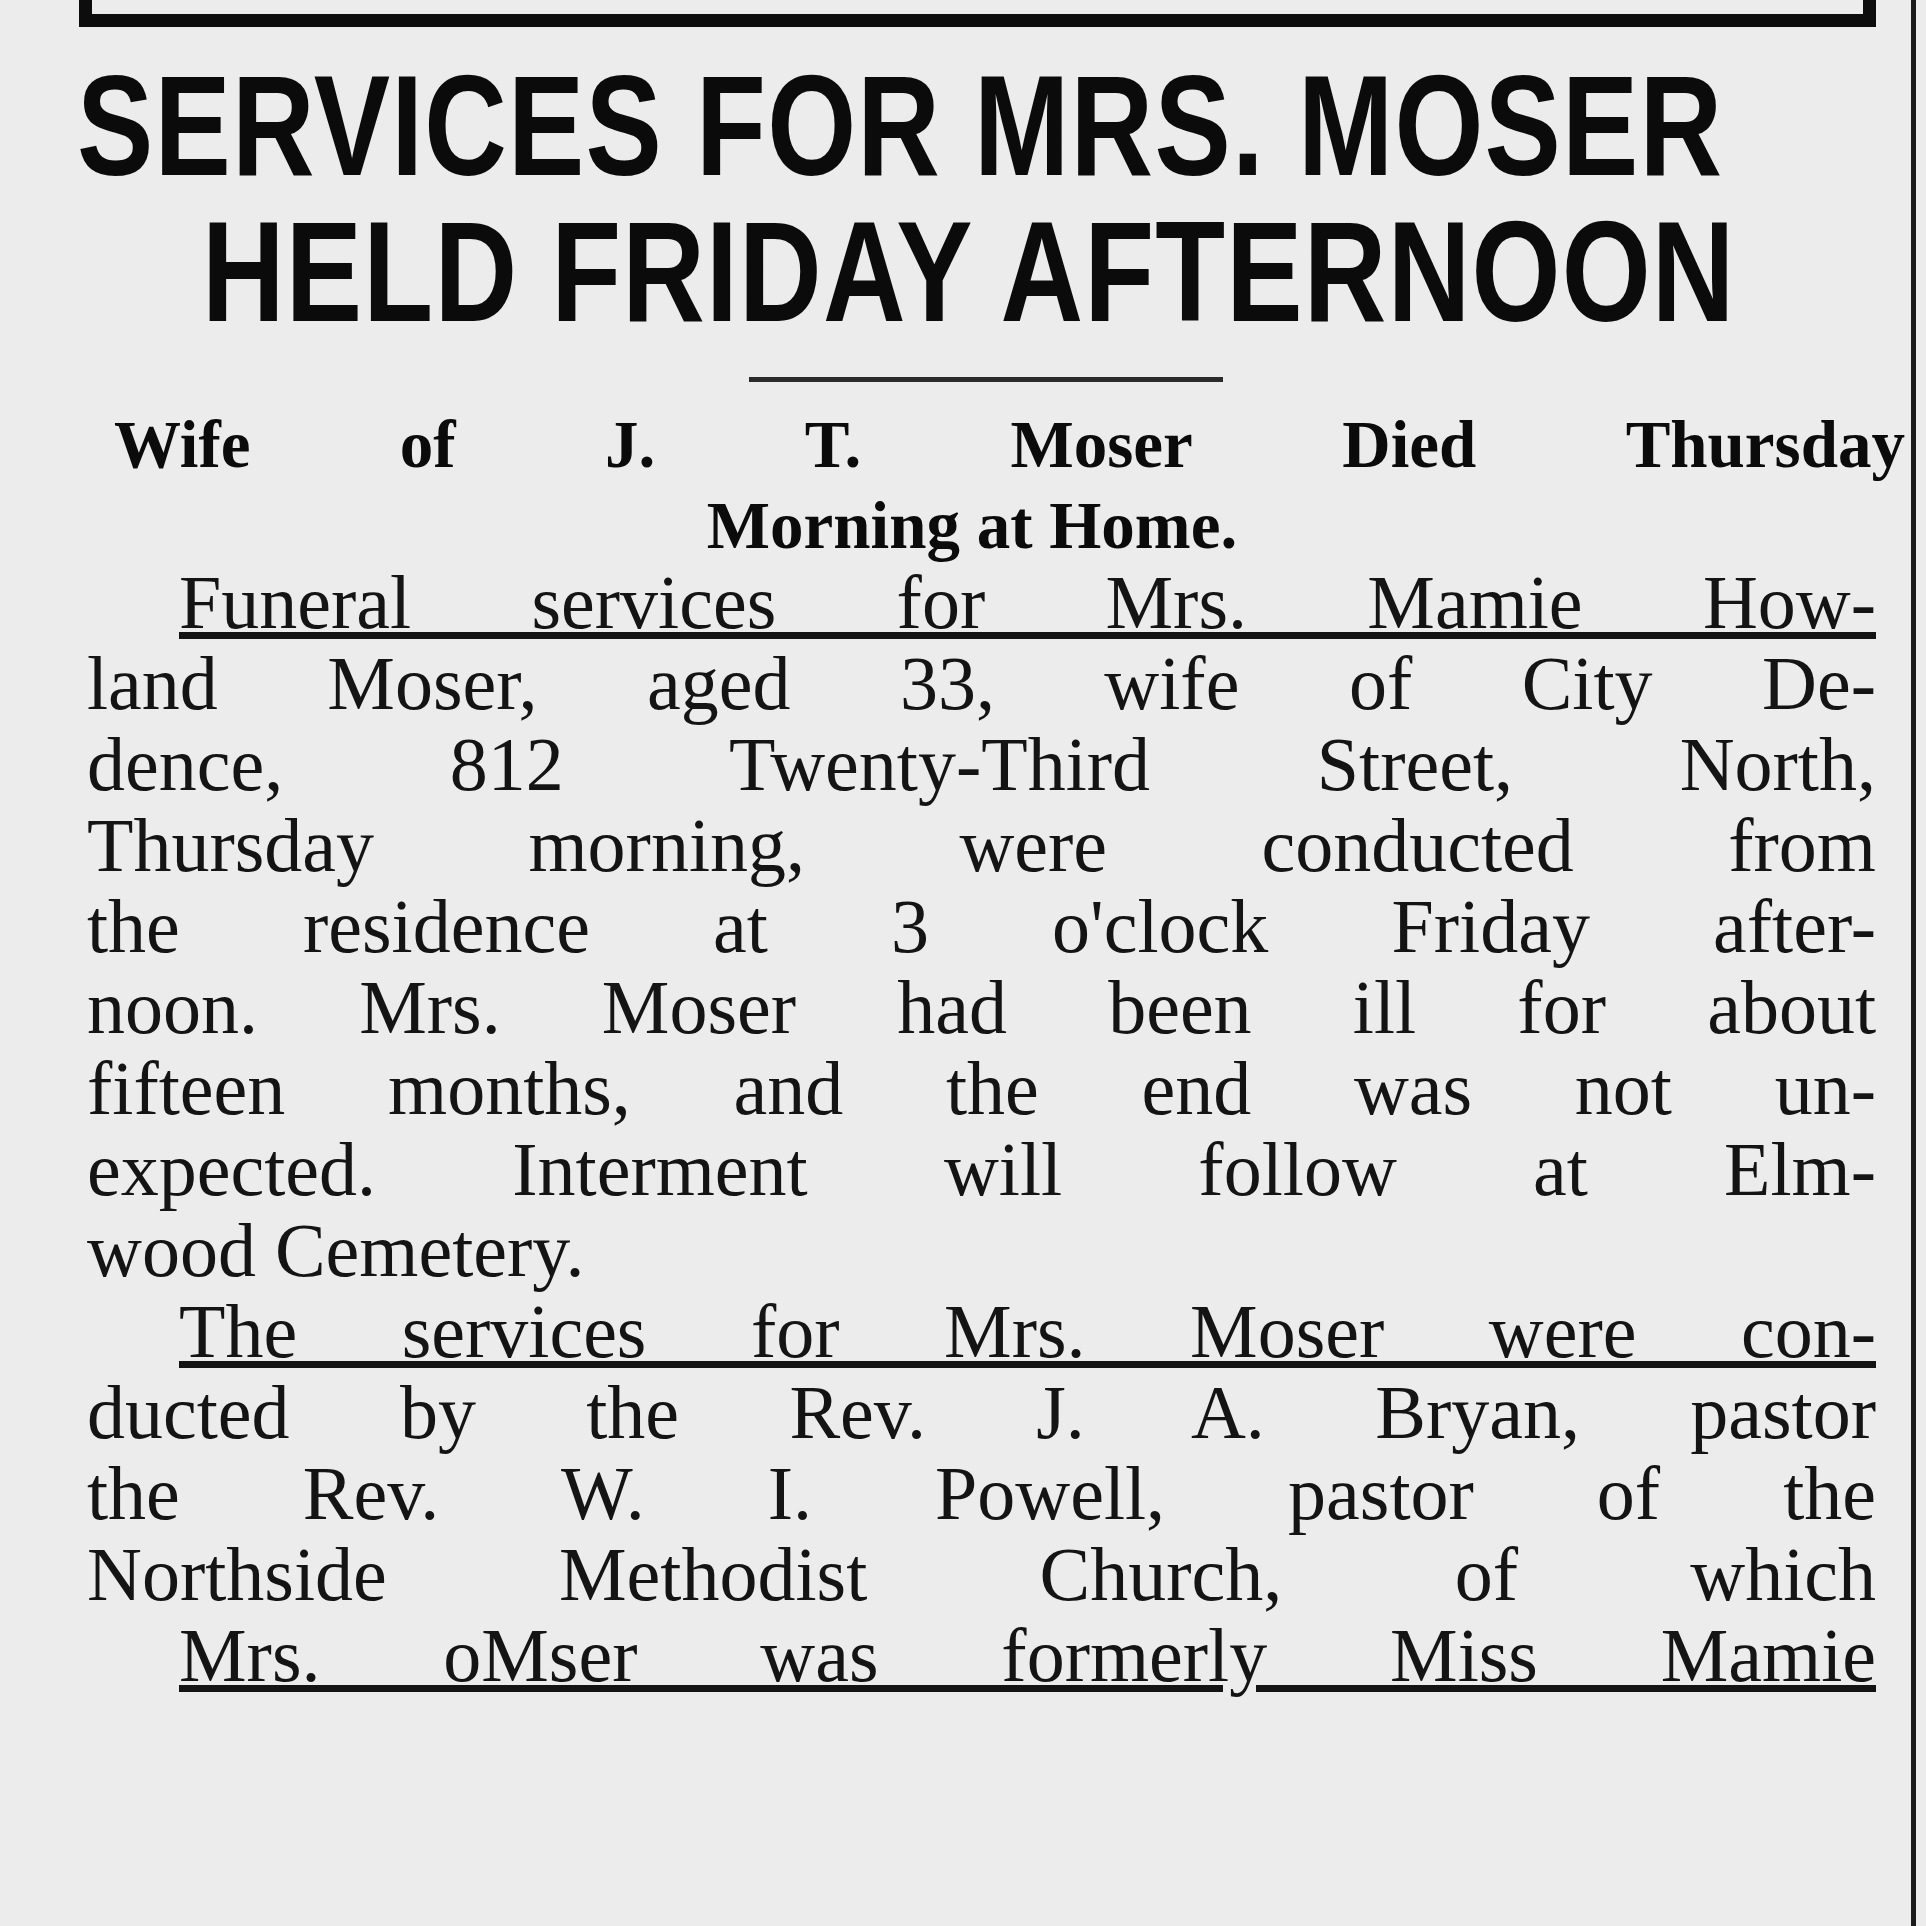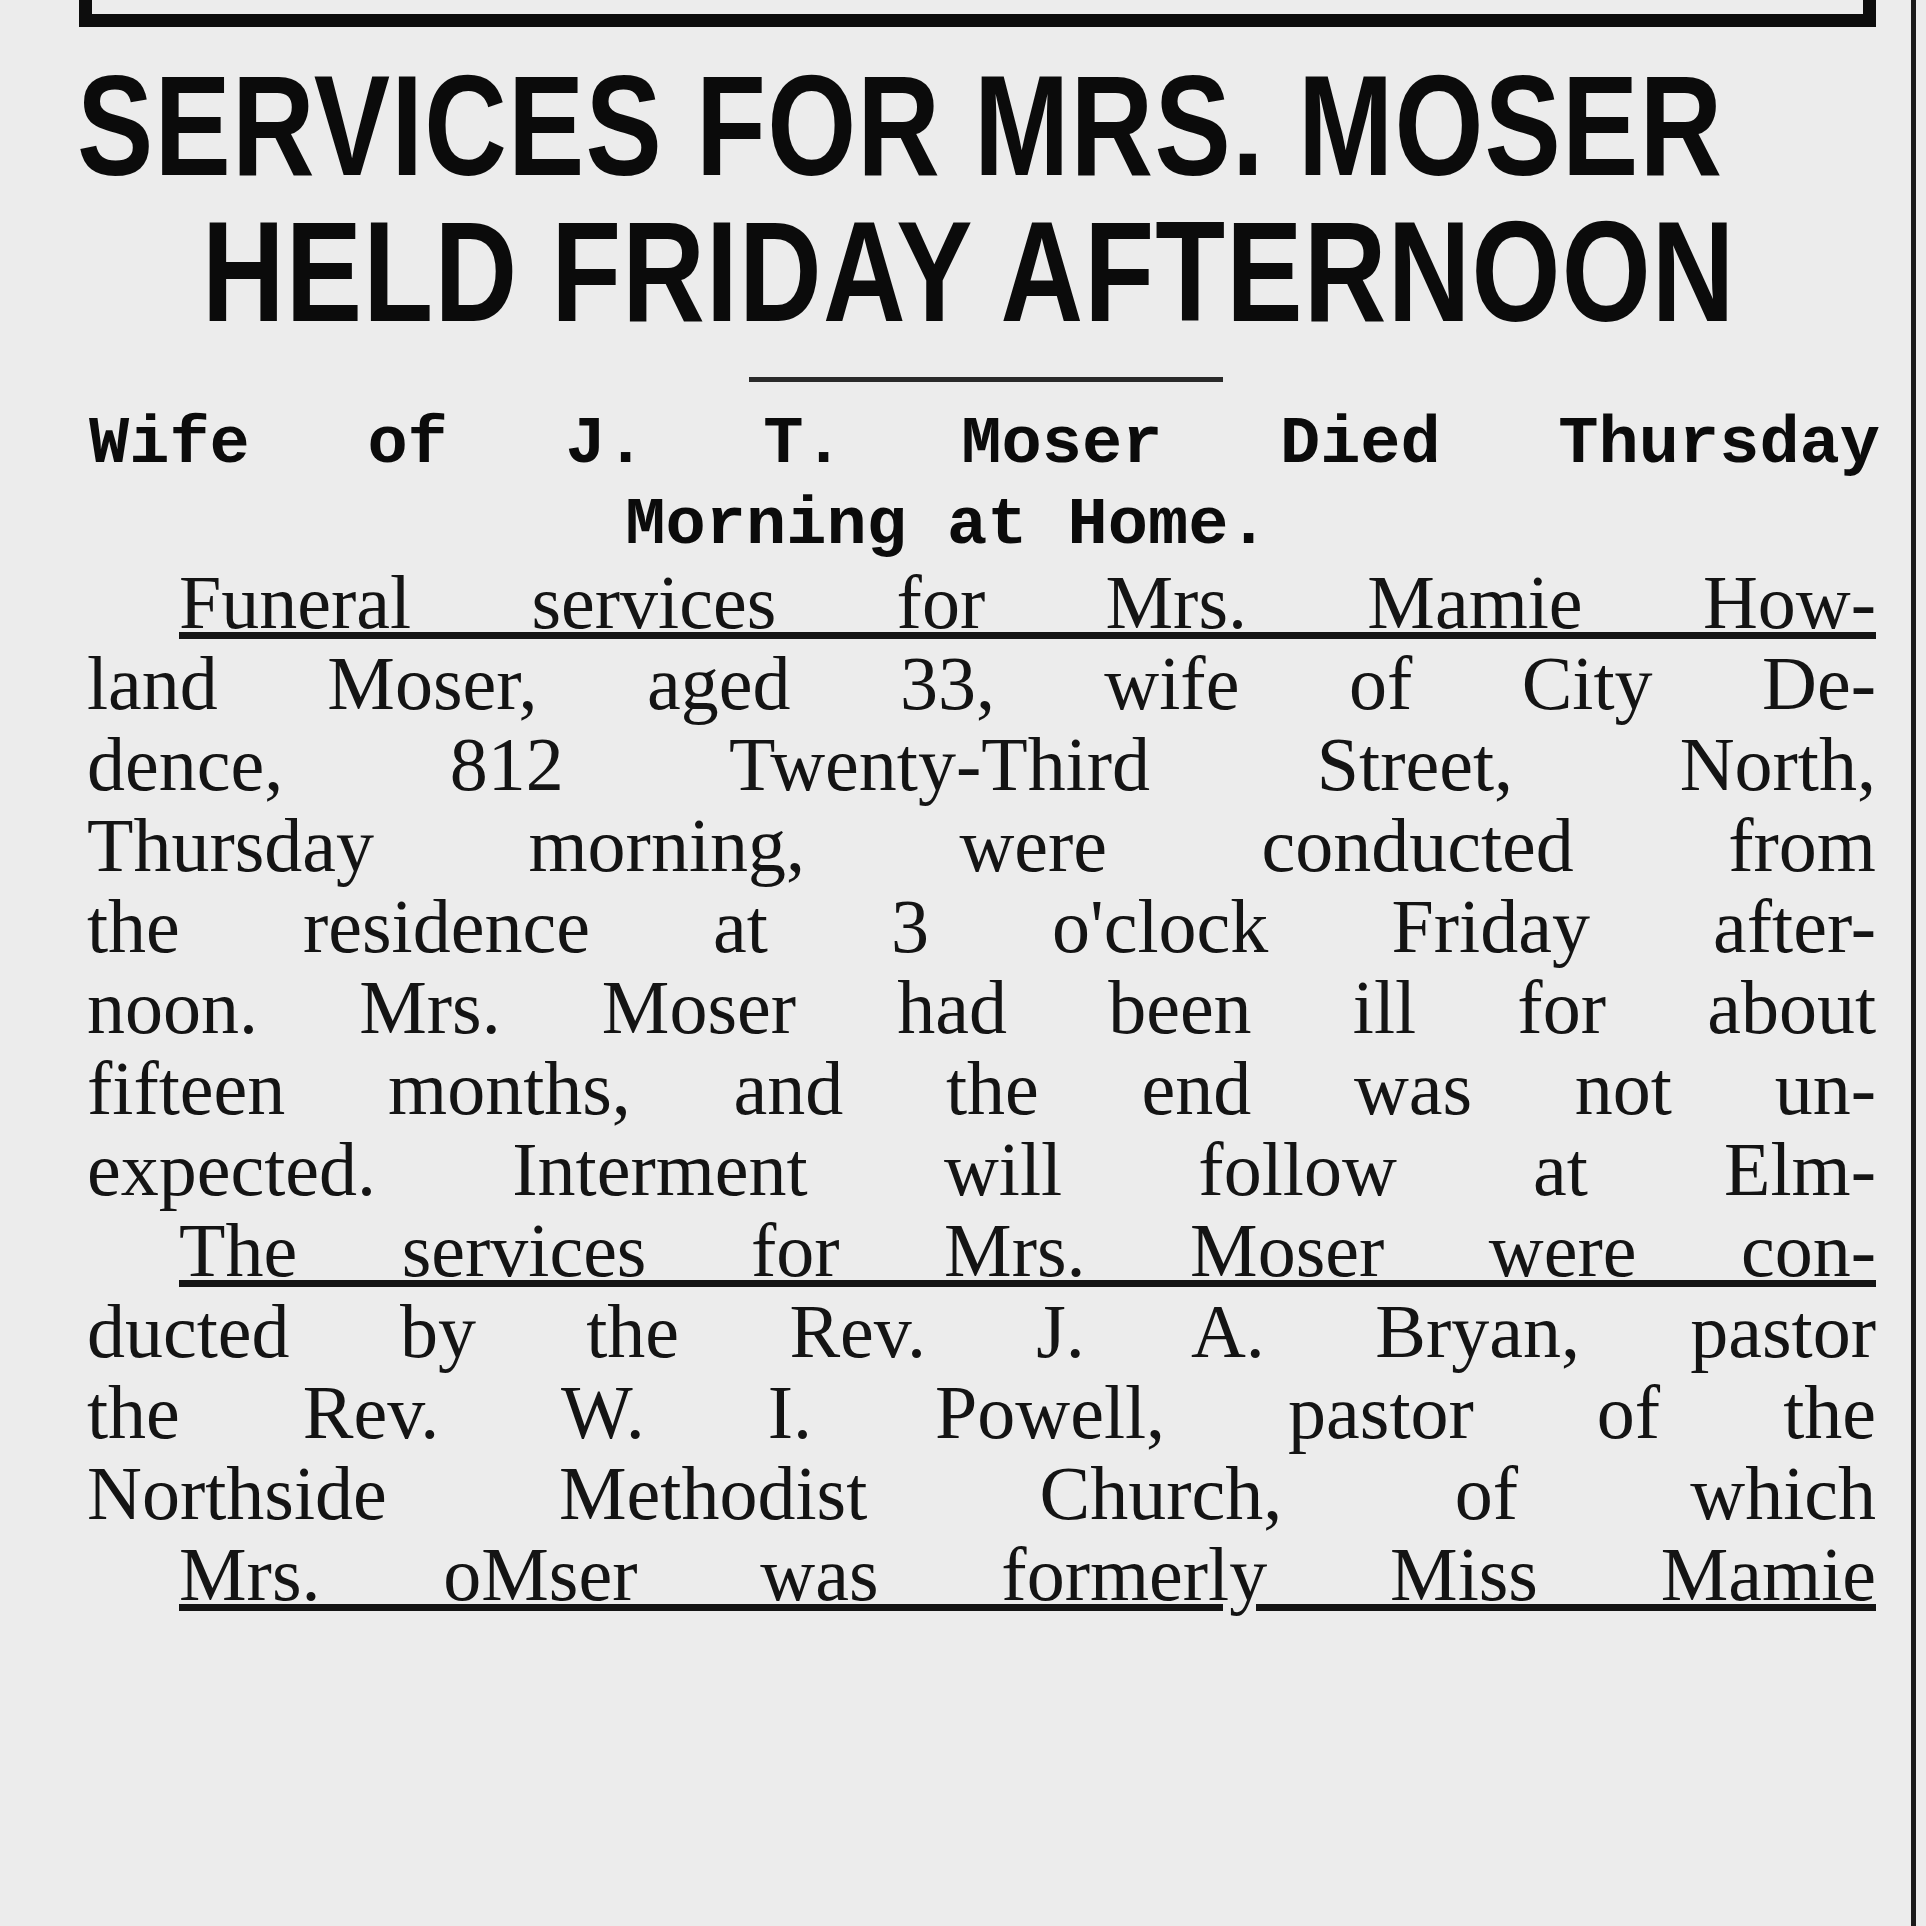--- a/index.html
+++ b/index.html
@@ -24,22 +24,22 @@
     font-size: 143px; line-height: 143px; letter-spacing: 1.5px;
     transform-origin: left top; white-space: nowrap; color: #0b0b0b;
   }
   .h1 { top: 54px; transform: scaleX(0.80); }
   .h2 { top: 200px; left: 202px; transform: scaleX(0.80); }
   .short-rule {
     position: absolute; left: 749px; top: 377px; width: 474px; height: 5.4px;
     background: #2a2a2a;
   }
   .subhead {
-    position: absolute; font-family: Liberation Mono, monospace; font-weight: bold;
-    font-size: 67px; line-height: 77px; white-space: nowrap; color: #0b0b0b;
+    position: absolute; font-family: Liberation Serif, serif; font-weight: bold;
+    font-size: 67px; line-height: 77px; white-space: nowrap; color: #0b0b0b; margin-left: 25px;
   }
   .sub1 { left: 89px; top: 406px; width: 1791px; display: flex; justify-content: space-between; }
   .sub2 { left: 0; width: 1933px; top: 487px; text-align: center; padding-right: 39px; box-sizing: border-box; }
   .body-text {
     position: absolute; left: 87px; top: 562px; width: 1789px;
     font-family: "Liberation Serif", serif; font-size: 76px; line-height: 81px;
     color: #141414;
   }
   .line {
     display: block; white-space: nowrap; text-align: justify; text-align-last: justify;
@@ -73,20 +73,21 @@
 
   <div class="body-text">
     <span class="line indent">Funeral services for Mrs. Mamie How-</span>
     <span class="line">land Moser, aged 33, wife of City De-</span>
     <span class="line">dence, 812 Twenty-Third Street, North,</span>
     <span class="line">Thursday morning, were conducted from</span>
     <span class="line">the residence at 3 o'clock Friday after-</span>
     <span class="line">noon. Mrs. Moser had been ill for about</span>
     <span class="line">fifteen months, and the end was not un-</span>
     <span class="line">expected. Interment will follow at Elm-</span>
+    <span class="line last">wood Cemetery.</span>
     <span class="line indent">The services for Mrs. Moser were con-</span>
     <span class="line">ducted by the Rev. J. A. Bryan, pastor</span>
     <span class="line">the Rev. W. I. Powell, pastor of the</span>
     <span class="line">Northside Methodist Church, of which</span>
     <span class="line indent">Mrs. oMser was formerly Miss Mamie</span>
 
   </div>
 
 </div>
 

